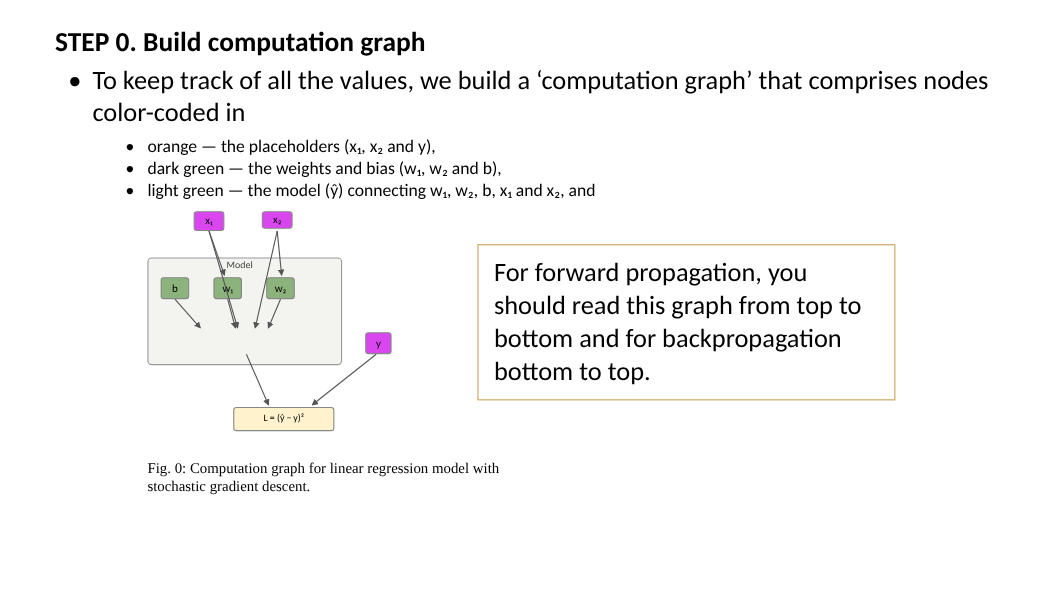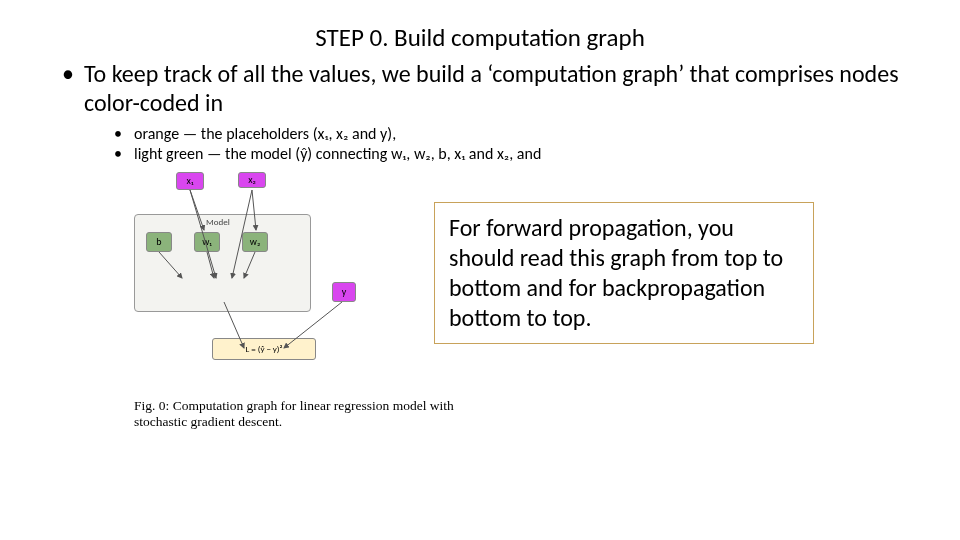--- a/index.html
+++ b/index.html
@@ -1,17 +1,17 @@
 <!DOCTYPE html>
 <html><head>
 <meta charset="utf-8">
 <style>
   html,body{margin:0;padding:0;width:960px;height:540px;background:#fff;font-family:"Calibri","Segoe UI",Arial,sans-serif;color:#000;overflow:hidden}
   .slide{box-sizing:border-box;padding:22px 50px 20px 50px}
-  .title{font-size:25px;font-weight:400;text-align:center;margin:0 0 6px 0}
+  .title{font-size:25px;font-weight:700;margin:0 0 6px 0}
   .intro{font-size:24px;line-height:1.22;margin:0 0 6px 0;padding-left:34px}
   .intro .dot{position:absolute;margin-left:-22px}
   .sublist{font-size:16px;line-height:1.25;padding-left:84px;margin:0}
   .sublist li{list-style:none;position:relative;padding-left:0}
   .sublist li::before{content:"•";position:absolute;left:-20px}
   .row{display:flex;align-items:flex-start;margin-top:8px;padding-left:84px;gap:60px}
   .diagram{position:relative;width:240px;height:220px}
   .node{position:absolute;border:1px solid #888;border-radius:3px;font-size:10px;display:flex;align-items:center;justify-content:center;box-sizing:border-box}
   .orange{background:#d946ef}
   .dgreen{background:#8bb37b}
@@ -29,39 +29,40 @@
 <div class="slide">
   <h1 class="title">STEP 0. Build computation graph</h1>
 
   <p class="intro">
     <span class="dot">•</span>
     <span>To keep track of all the values, we build a ‘computation graph’ that comprises nodes color-coded in</span>
   </p>
 
   <ul class="sublist">
     <li>orange — the placeholders (x₁, x₂ and y),</li>
+    <li>dark green — the weights and bias (w₁, w₂ and b),</li>
     <li>light green — the model (ŷ) connecting w₁, w₂, b, x₁ and x₂, and</li>
   </ul>
 
   <div class="row">
     <div class="diagram">
       <div class="modelbox" style="left:0px;top:42px;width:175px;height:96px"></div>
       <span class="mlbl" style="left:72px;top:44px">Model</span>
 
       <div class="node orange" style="left:42px;top:0;width:28px;height:18px">x₁</div>
       <div class="node orange" style="left:104px;top:0;width:28px;height:16px">x₂</div>
 
       <div class="node dgreen" style="left:12px;top:60px;width:26px;height:20px">b</div>
       <div class="node dgreen" style="left:60px;top:60px;width:26px;height:20px">w₁</div>
       <div class="node dgreen" style="left:108px;top:60px;width:26px;height:20px">w₂</div>
 
 
       <div class="node orange" style="left:198px;top:110px;width:24px;height:20px">y</div>
 
-      <div class="node yellow" style="left:78px;top:166px;width:104px;height:22px;font-size:9px">L = (ŷ − y)²</div>
+      <div class="node yellow" style="left:78px;top:178px;width:92px;height:22px;font-size:9px">L = (ŷ − y)²</div>
 
       <svg class="arrows">
         <defs>
             <marker id="ah" markerWidth="6" markerHeight="6" refX="5" refY="3" orient="auto">
               <path d="M0,0 L6,3 L0,6 Z" fill="#555"></path>
             </marker>
           </defs>
         <g stroke="#555" stroke-width="1" fill="none" marker-end="url(#ah)">
           <line x1="56" y1="18" x2="70" y2="58"></line>
           <line x1="118" y1="18" x2="122" y2="58"></line>

